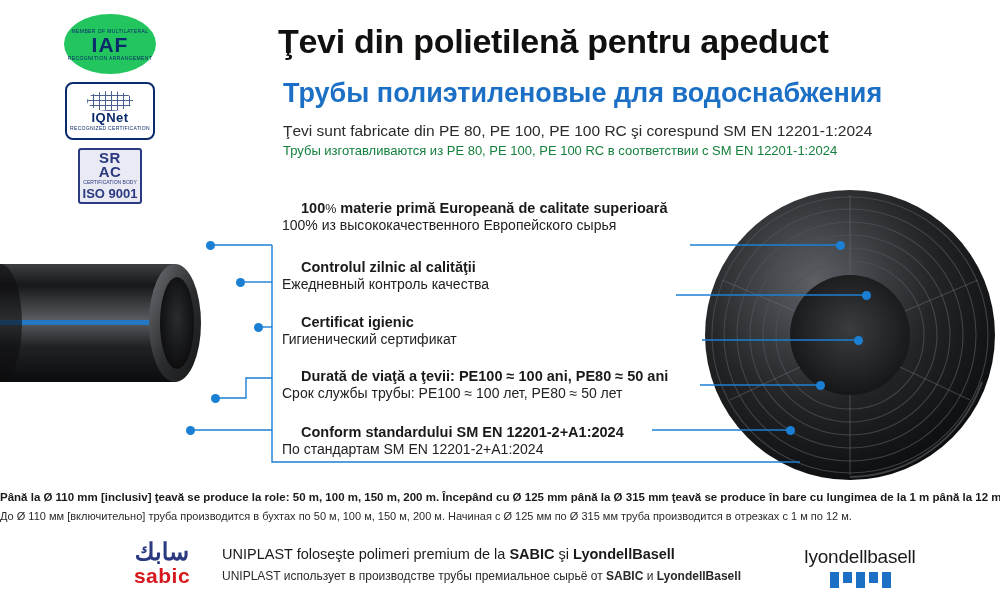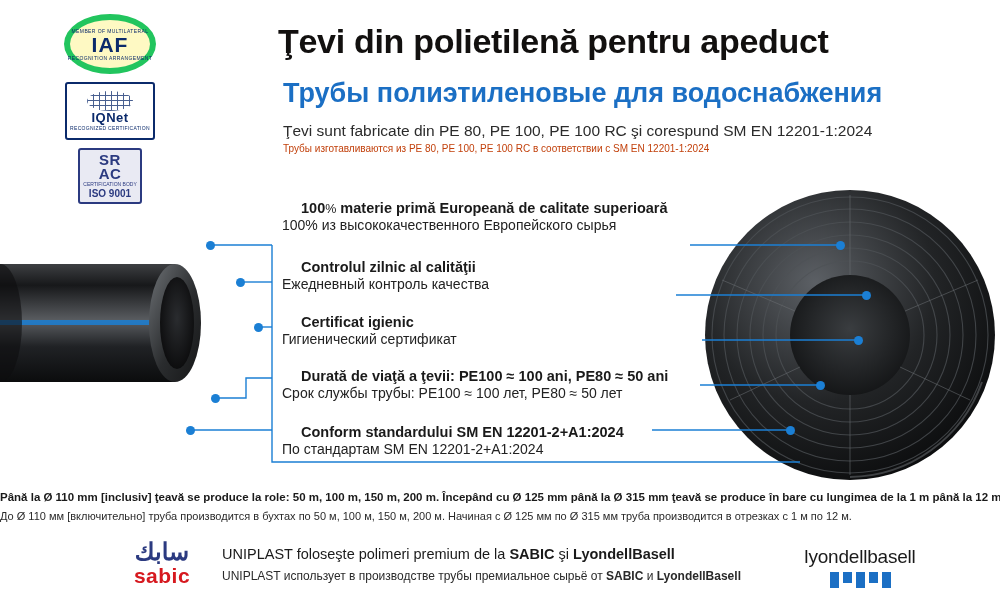--- a/index.html
+++ b/index.html
@@ -26,79 +26,79 @@
     align-items: center;
     gap: 8px;
   }
   .cert {
     width: 96px; height: 62px;
     position: relative;
     display: flex; align-items: center; justify-content: center;
     flex-direction: column;
   }
   .cert-iaf {
-    border: 6px solid #22c55e;
+    border: 8px solid #22c55e;
     border-radius: 50%;
     width: 92px; height: 60px;
-    background: #fef9c3;
+    background: #22c55e;
   }
   .cert-iaf .big {
     font-weight: bold; font-size: 21px; color: #0b2a6b;
     letter-spacing: 1px; line-height: 1;
   }
   .cert-iaf .arc-top, .cert-iaf .arc-bot {
     font-size: 5px; color: #0b2a6b; letter-spacing: .4px;
     white-space: nowrap;
   }
   .cert-iqnet {
     border: 2px solid #0b2a6b;
     width: 90px; height: 58px;
     background: #fff;
-    border-radius: 3px;
+    border-radius: 8px;
   }
   .cert-iqnet .net {
     width: 46px; height: 20px;
     background:
       repeating-linear-gradient(90deg,#0b2a6b 0 1px,transparent 1px 6px),
       repeating-linear-gradient(0deg,#0b2a6b 0 1px,transparent 1px 5px);
     border-radius: 50%;
     opacity: .75;
   }
   .cert-iqnet .big { font-weight: bold; font-size: 13px; color:#0b2a6b; letter-spacing:.5px; line-height:1.1;}
   .cert-iqnet .sub { font-size: 5px; color:#0b2a6b; letter-spacing:.3px;}
   .cert-srac {
     border: 2px solid #2b3a80;
     width: 64px; height: 56px;
     background: #e9eaf3;
     border-radius: 3px;
   }
   .cert-srac .big { font-weight: bold; font-size: 15px; color:#2b3a80; line-height: .95; letter-spacing: .5px;}
   .cert-srac .sub { font-size: 5px; color:#2b3a80; }
-  .cert-srac .iso { font-size: 10px; font-weight: bold; color:#2b3a80; margin-top:1px;}
+  .cert-srac .iso { font-size: 13px; font-weight: bold; color:#2b3a80; margin-top:1px;}
 
   
   .title-ro {
     position: absolute; left: 278px; top: 22px;
     font-size: 34px; font-weight: bold; color: #12100f;
     letter-spacing: -0.3px;
     white-space: nowrap;
   }
   .title-ru {
     position: absolute; left: 283px; top: 78px;
     font-size: 27px; font-weight: bold; color: #1b6fc4;
     white-space: nowrap;
   }
   .sub-ro {
     position: absolute; left: 283px; top: 122px;
     font-size: 15.5px; color: #2b2b2b;
     white-space: nowrap;
   }
   .sub-ru {
     position: absolute; left: 283px; top: 143px;
-    font-size: 10px; color: #c2410c;
+    font-size: 13px; color: #15803d;
     white-space: nowrap;
   }
 
   
   .pipe-left {
     position: absolute; left: 0px; top: 232px;
     width: 250px; height: 180px;
   }
   .pipe-right {
     position: absolute; left: 700px; top: 185px;

